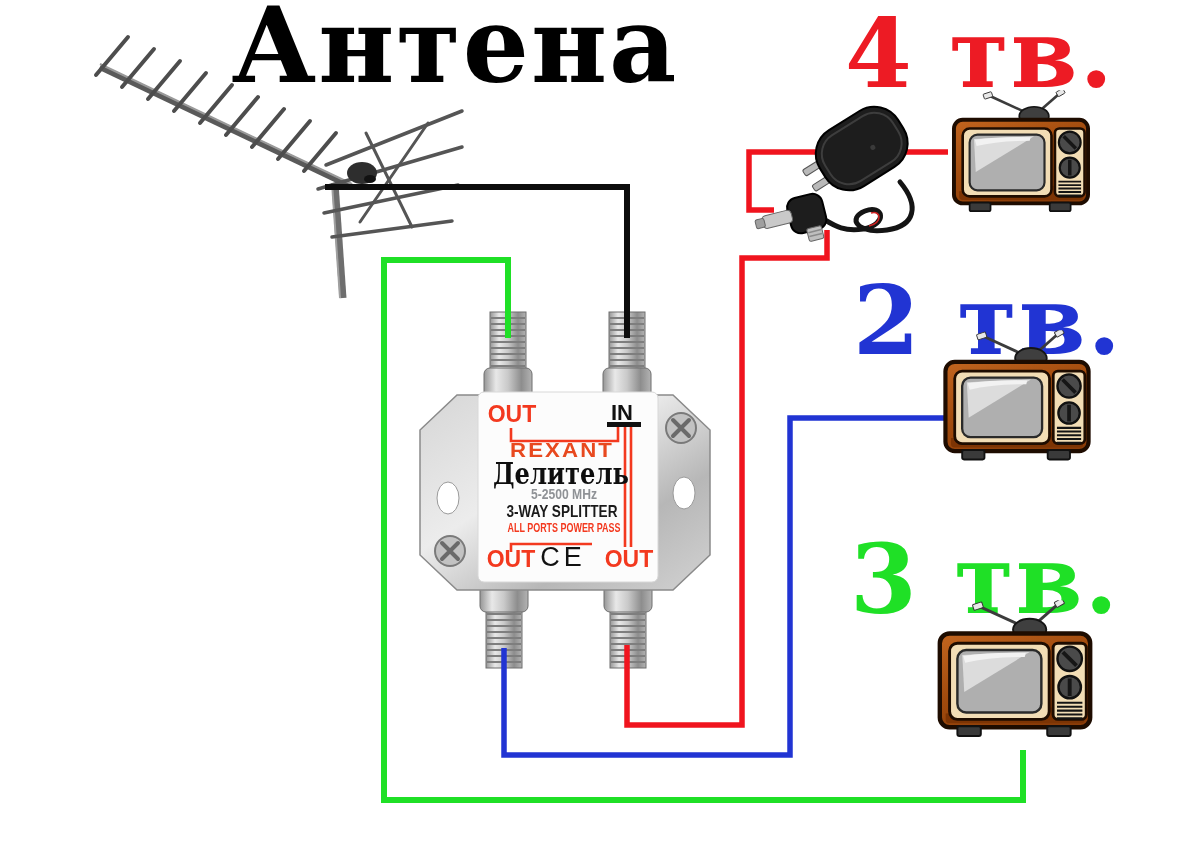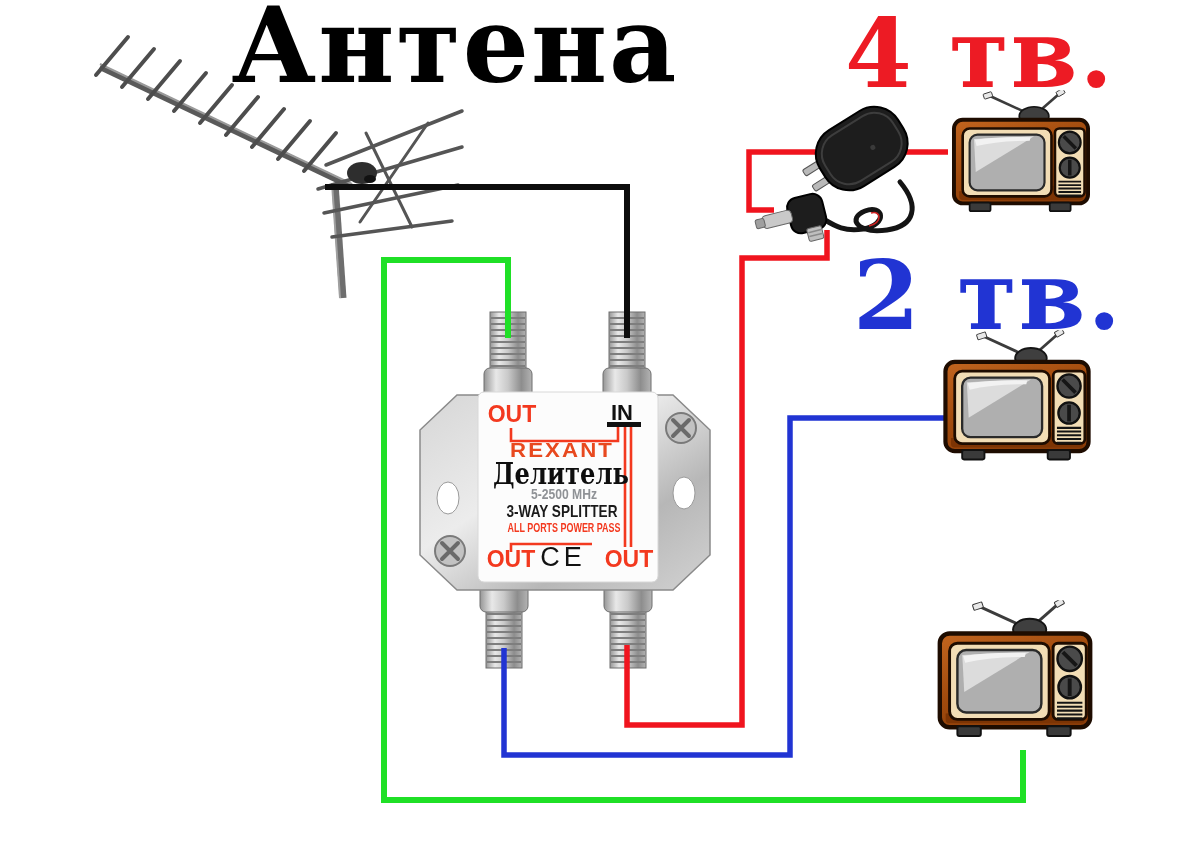--- a/index.html
+++ b/index.html
@@ -3,21 +3,21 @@
 <meta charset="utf-8">
 <style>
   html,body{margin:0;padding:0;background:#888;}
   .canvas{position:relative;width:1200px;height:857px;background:#ffffff;overflow:hidden;
           font-family:"DejaVu Serif",serif;}
   .abs{position:absolute;}
   .big-label{font-family:"DejaVu Serif",serif;font-weight:700;font-size:96px;line-height:1.0;
              text-align:center;white-space:nowrap;letter-spacing:2px;}
   #title{left:185px;top:-6px;width:540px;font-size:104px;color:var(--title_black);}
   #tv1-label{left:825px;top:6px;width:310px;color:var(--tv1_label);}
-  #tv2-label{left:833px;top:248px;width:310px;color:var(--tv2_label);}
+  #tv2-label{left:833px;top:273px;width:310px;color:var(--tv2_label);}
   #tv3-label{left:830px;top:532px;width:310px;color:var(--tv3_label);}
   svg{display:block;}
   .wires{left:0;top:0;pointer-events:none;}
   .wire{fill:none;stroke-width:6;stroke-linejoin:miter;}
   .w-black{stroke:var(--wire_black);}
   .w-red{stroke:var(--wire_red);stroke-width:5.5;}
   .w-blue{stroke:var(--wire_blue);stroke-width:5.5;}
   .w-green{stroke:var(--wire_green);}
   .splitter-red{fill:var(--splitter_red);}
   .trace{stroke:var(--splitter_red);stroke-width:2.6;fill:none;}
@@ -25,20 +25,21 @@
   .t-serif{font-family:"DejaVu Serif",serif;}
 </style>
 </head>
 <body>
 
 <div class="canvas">
 
   <div id="title" class="abs big-label">Антена</div>
   <div id="tv1-label" class="abs big-label">4 тв.</div>
   <div id="tv2-label" class="abs big-label">2 тв.</div>
+  <div id="tv3-label" class="abs big-label">3 тв.</div>
 
   <svg class="abs" style="left:10px;top:15px;" width="455" height="285" viewBox="0 0 455 285">
 
     <line x1="325" y1="168" x2="333" y2="283" stroke="#6e6e6e" stroke-width="7"></line>
     <line x1="322" y1="168" x2="330" y2="283" stroke="#a0a0a0" stroke-width="2"></line>
 
     <line x1="90" y1="52" x2="342" y2="172" stroke="#5a5a5a" stroke-width="6"></line>
     <line x1="90" y1="49" x2="342" y2="169" stroke="#9a9a9a" stroke-width="2"></line>
 
     <g stroke="#4d4d4d" stroke-width="4" stroke-linecap="round">

